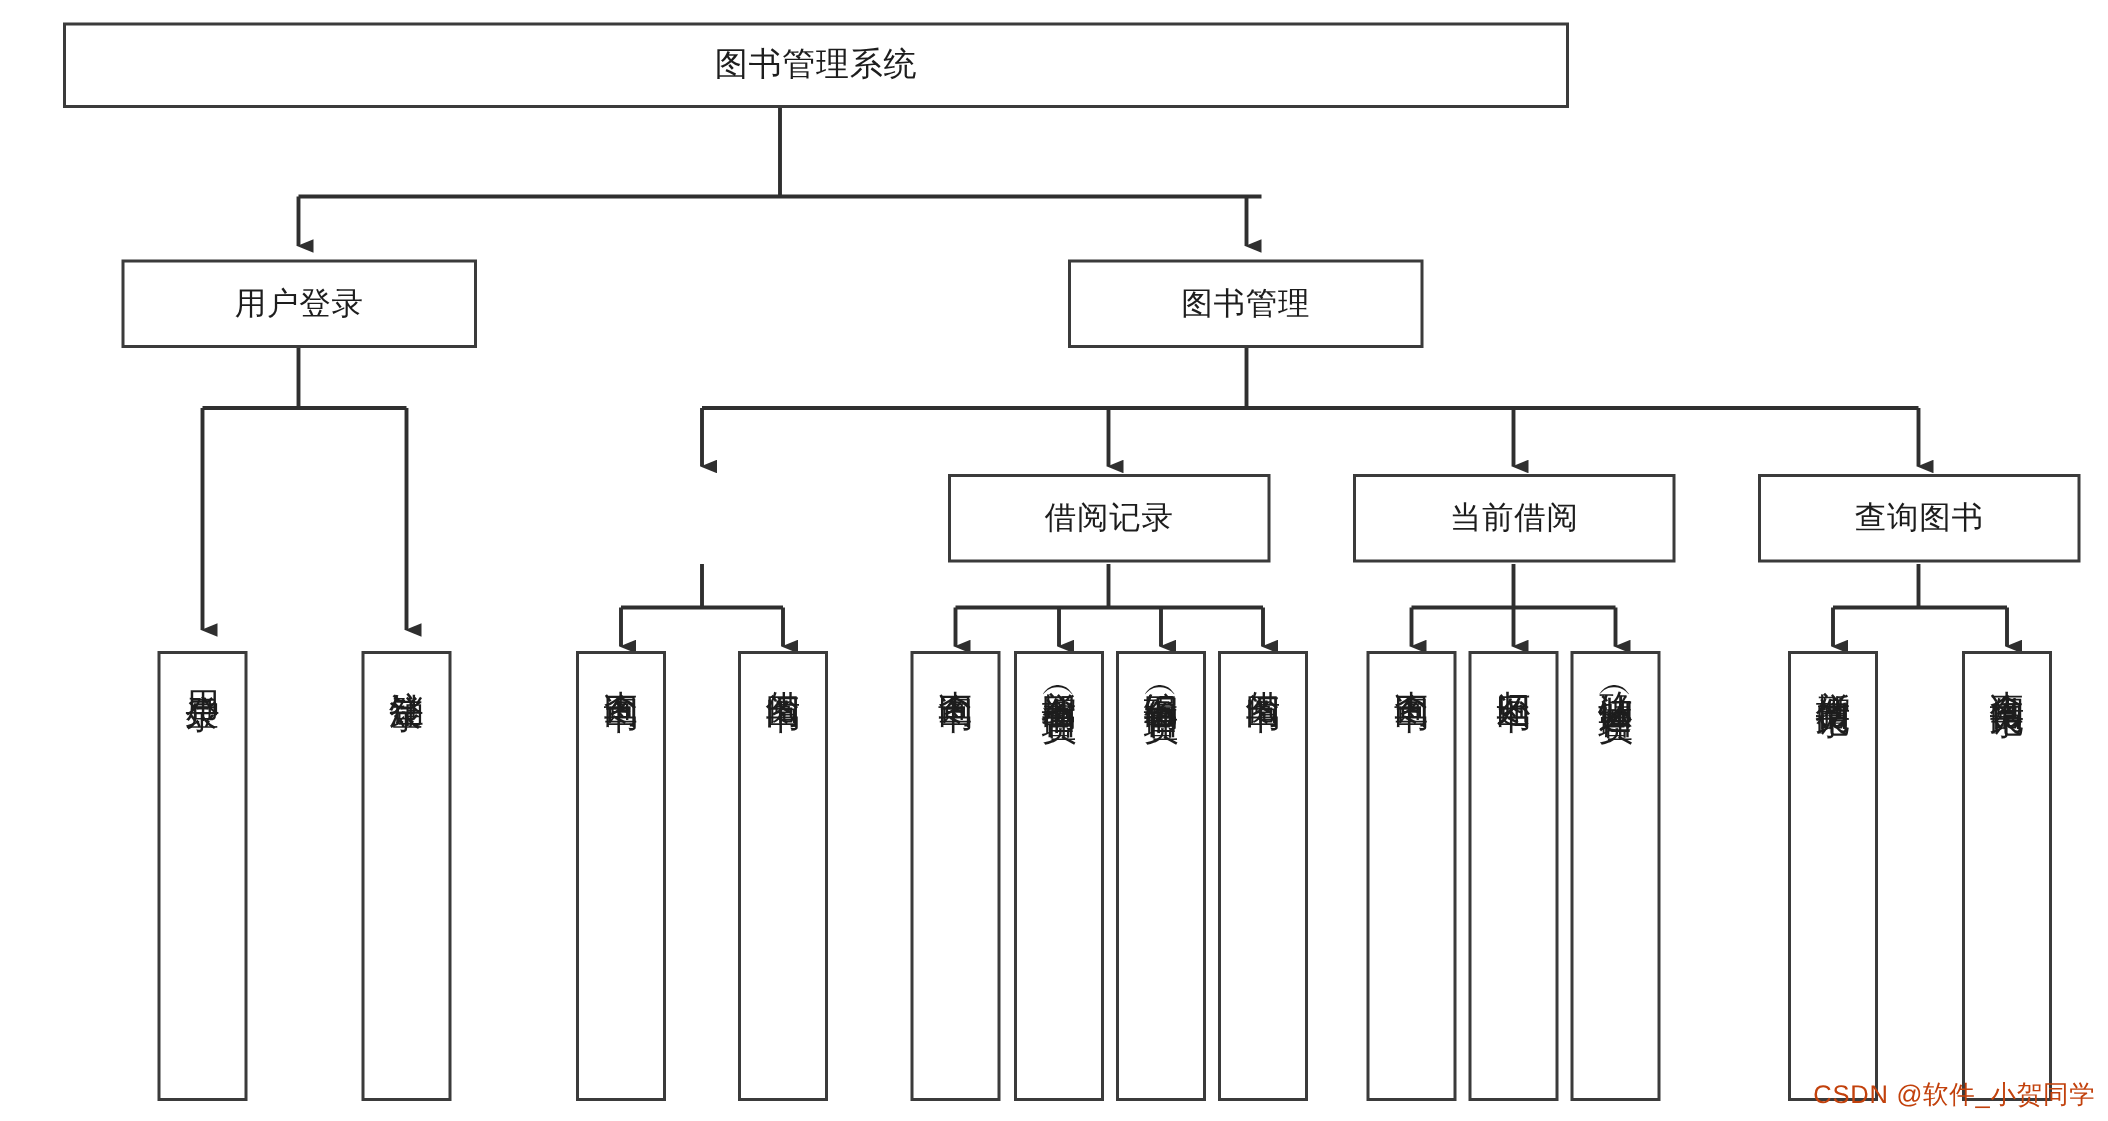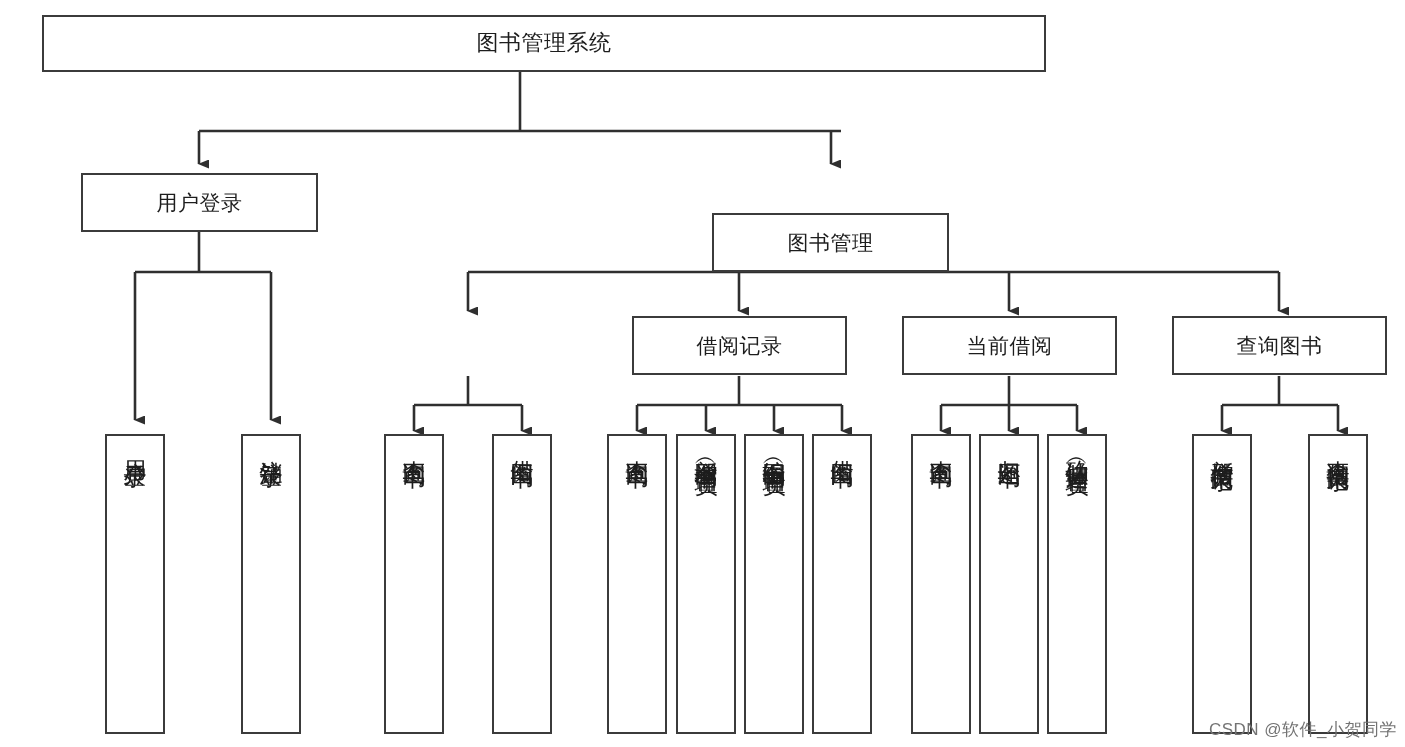--- a/index.html
+++ b/index.html
@@ -58,21 +58,21 @@
     font-size: 23px;
     line-height: 1.0;
     letter-spacing: 2px;
     margin: 0 auto;
   }
   #watermark {
     position: absolute;
     right: 8px;
     bottom: 6px;
     font-size: 17px;
-    color: #737373;
+    color: #c2410c;
     letter-spacing: 0.5px;
     white-space: nowrap;
     user-select: none;
   }
 </style>
 </head>
 <body>
 
 <div id="canvas">
 
@@ -126,21 +126,21 @@
     </g>
   </svg>
 
   <div class="node root horiz" style="left:18px; top:15px; width:1004px; height:57px;margin-left:24px;">
     <span class="label">图书管理系统</span>
   </div>
 
   <div class="node horiz" style="left:81px; top:173px; width:237px; height:59px;">
     <span class="label">用户登录</span>
   </div>
-  <div class="node horiz" style="left:712px; top:173px; width:237px; height:59px;margin-top:40px;">
+  <div class="node horiz" style="left:712px; top:173px; width:237px; height:59px;">
     <span class="label">图书管理</span>
   </div>
 
   <div class="node horiz" style="left:632px; top:316px; width:215px; height:59px;">
     <span class="label">借阅记录</span>
   </div>
   <div class="node horiz" style="left:902px; top:316px; width:215px; height:59px;">
     <span class="label">当前借阅</span>
   </div>
   <div class="node horiz" style="left:1172px; top:316px; width:215px; height:59px;">

